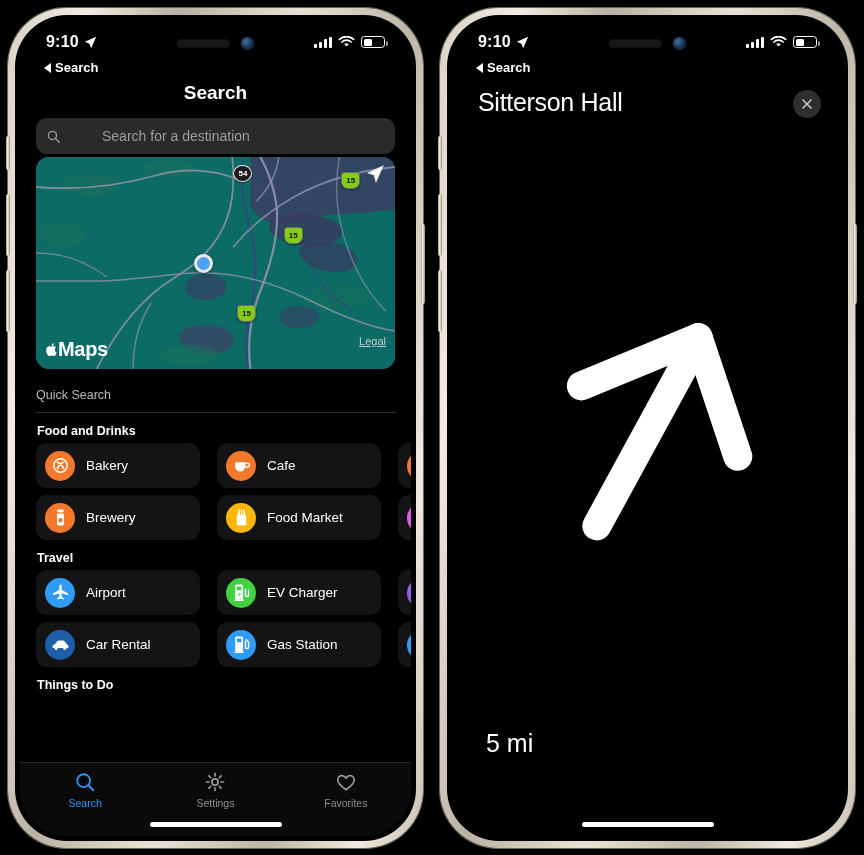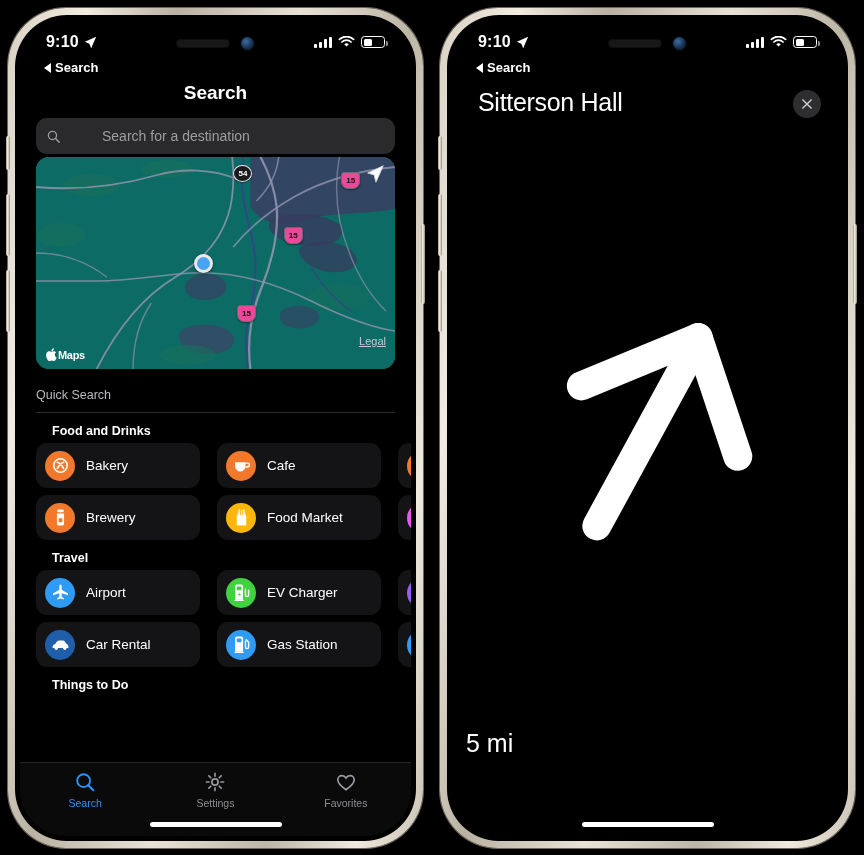--- a/index.html
+++ b/index.html
@@ -91,33 +91,33 @@
   .mapcard {
     margin:3px 16px 0; height:212px; border-radius:13px; overflow:hidden; position:relative;
     background:#0d6b66;
   }
   .map-svg { position:absolute; inset:0; width:100%; height:100%; display:block; }
   .map-dot { position:absolute; left:46.5%; top:50%; width:19px; height:19px; margin:-9px 0 0 -9px;
     border-radius:50%; background:#4aa2f5; border:3px solid #e9e9ec; box-shadow:0 1px 3px rgba(0,0,0,.5); }
   .map-nav { position:absolute; right:9px; top:6px; width:22px; height:22px; }
   .shield { position:absolute; display:flex; align-items:center; justify-content:center;
             font-size:8px; font-weight:700; }
-  .shield.us { width:19px; height:17px; background:#ec4899; color:#111;
+  .shield.us { width:19px; height:17px; background:#84cc16; color:#111;
      border-radius:3px 3px 7px 7px; border:1px solid #6c6c70; box-shadow:0 1px 2px rgba(0,0,0,.4); }
   .shield.st { width:19px; height:17px; background:#1c1c1e; color:#fff; border-radius:50%;
      border:1.5px solid #e9e9ec; box-shadow:0 1px 2px rgba(0,0,0,.4); }
   .maps-logo { position:absolute; left:10px; bottom:8px; display:flex; align-items:center; gap:1px;
-     color:#fff; font-size:11px; font-weight:700; letter-spacing:-.3px;justify-content:flex-end; }
+     color:#fff; font-size:20px; font-weight:700; letter-spacing:-.3px;justify-content:flex-end; }
   .legal { position:absolute; right:9px; bottom:22px; color:#c8c8d0; font-size:11px;
      text-decoration:underline; }
 
   .qs-head { color:#b9b9be; font-size:12.5px; margin:19px 16px 0; }
   .hr { height:1px; background:#2c2c2e; margin:10px 16px 0; }
 
-  .cat-head { color:#fff; font-size:12.5px; font-weight:700; margin:11px 32px 5px; }
+  .cat-head { color:#fff; font-size:12.5px; font-weight:700; margin:11px 17px 5px; }
 
   .chiprow { display:flex; gap:17px; padding:0 0 0 16px; margin-bottom:7px; }
   .chip {
     flex: 0 0 164px; height:45px; border-radius:11px; background:#141416;
     display:flex; align-items:center; gap:11px; padding:0 9px;
   }
   .chip .ic { width:30px; height:30px; border-radius:50%; flex:0 0 30px;
     display:flex; align-items:center; justify-content:center; }
   .chip .lb { color:#fff; font-size:13.5px; white-space:nowrap; }
   .chip.cut { flex:0 0 164px; }
@@ -134,21 +134,21 @@
   .tab .tl { color:#8e8e93; }
 
   .home-ind { position:absolute; left:50%; transform:translateX(-50%); bottom:9px;
     width:132px; height:5px; border-radius:3px; background:#fff; z-index:8; }
 
   
   .detail-title { color:#fff; font-size:25px; font-weight:400; margin:68px 0 0 26px; letter-spacing:-.3px; }
   .close-btn { position:absolute; right:22px; top:70px; width:28px; height:28px; border-radius:50%;
     background:#2e2e30; display:flex; align-items:center; justify-content:center; }
   .bigarrow { position:absolute; left:0; right:0; top:250px; height:280px; }
-  .dist { position:absolute; left:14px; bottom:78px; color:#fff; font-size:25px; }
+  .dist { position:absolute; left:34px; bottom:78px; color:#fff; font-size:25px; }
 </style>
 </head>
 <body>
 
 <div class="stage">
 
   <div class="phone left">
     <div class="frame"></div>
     <div class="btn-side b-action"></div>
     <div class="btn-side b-volup"></div>

